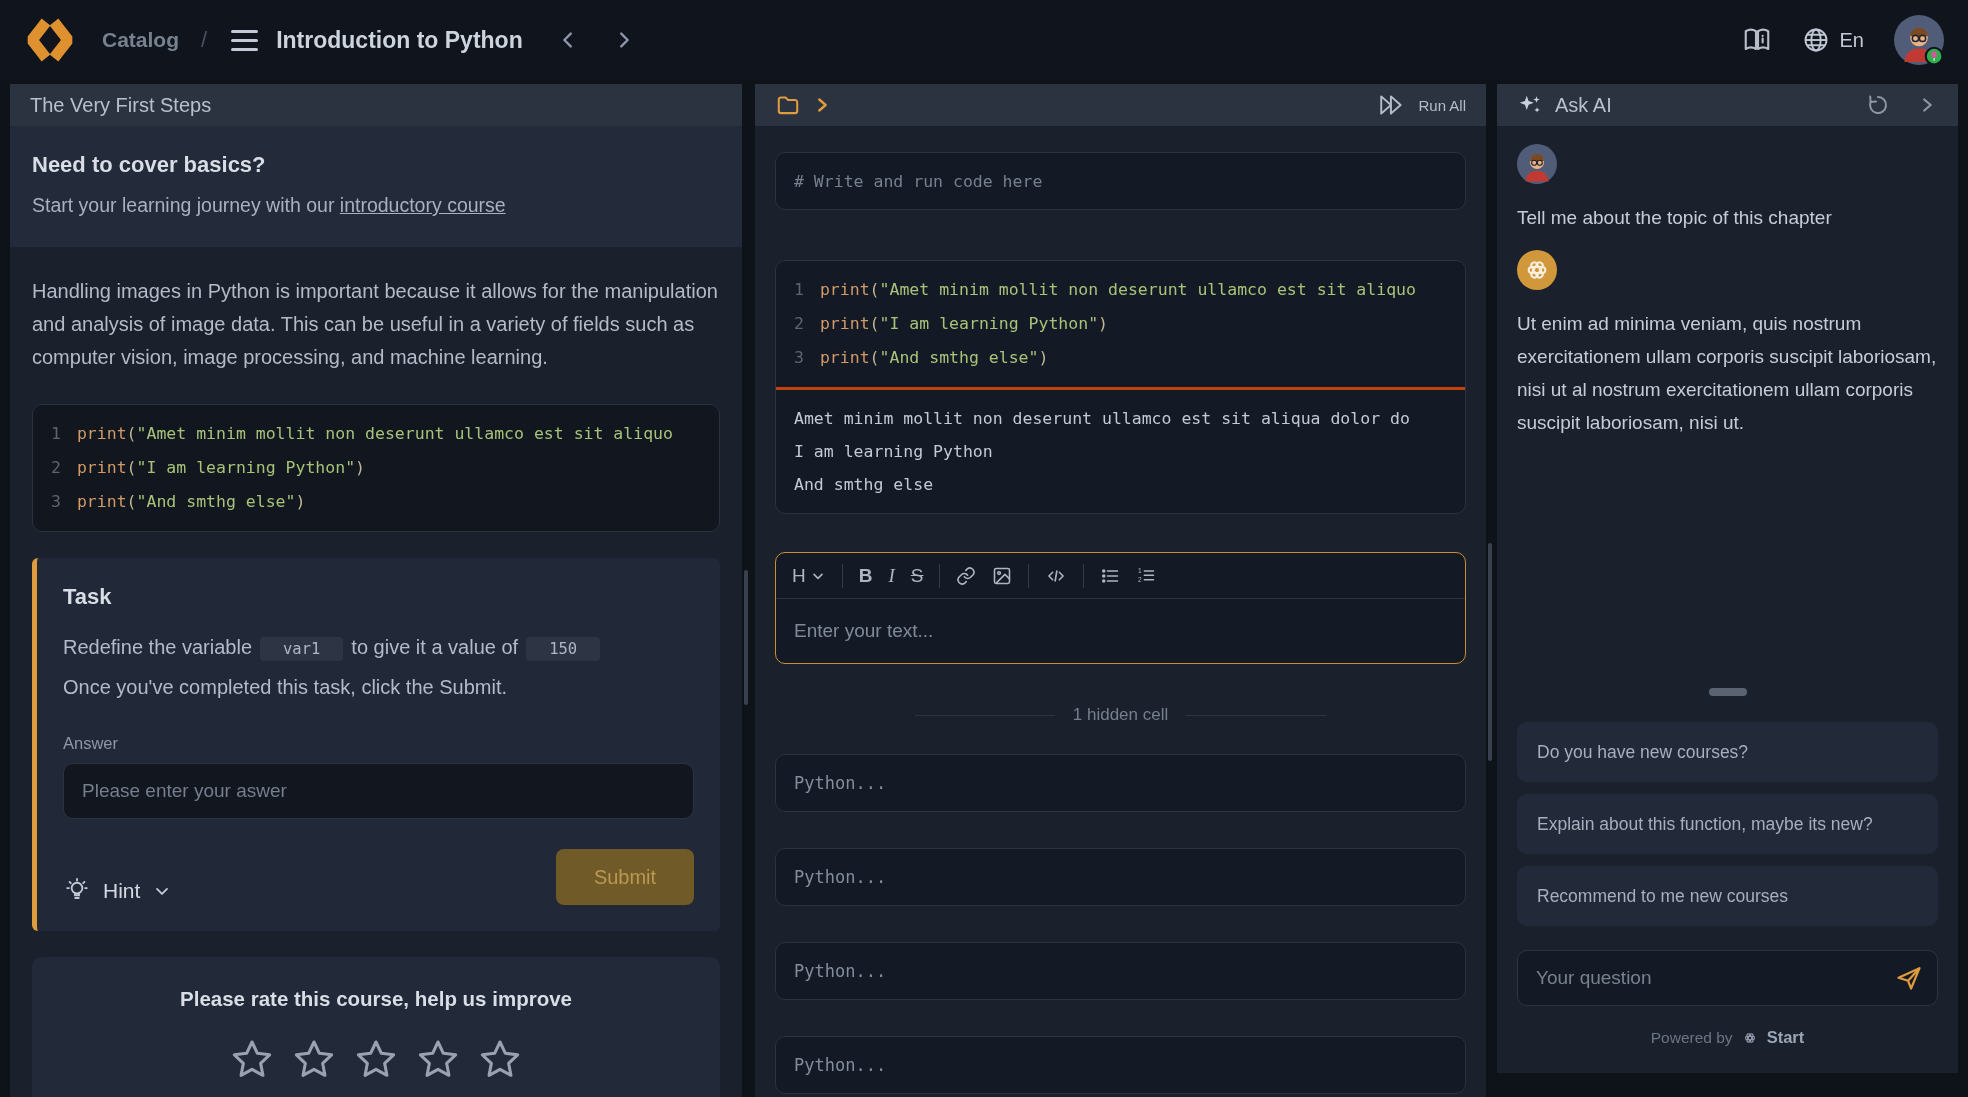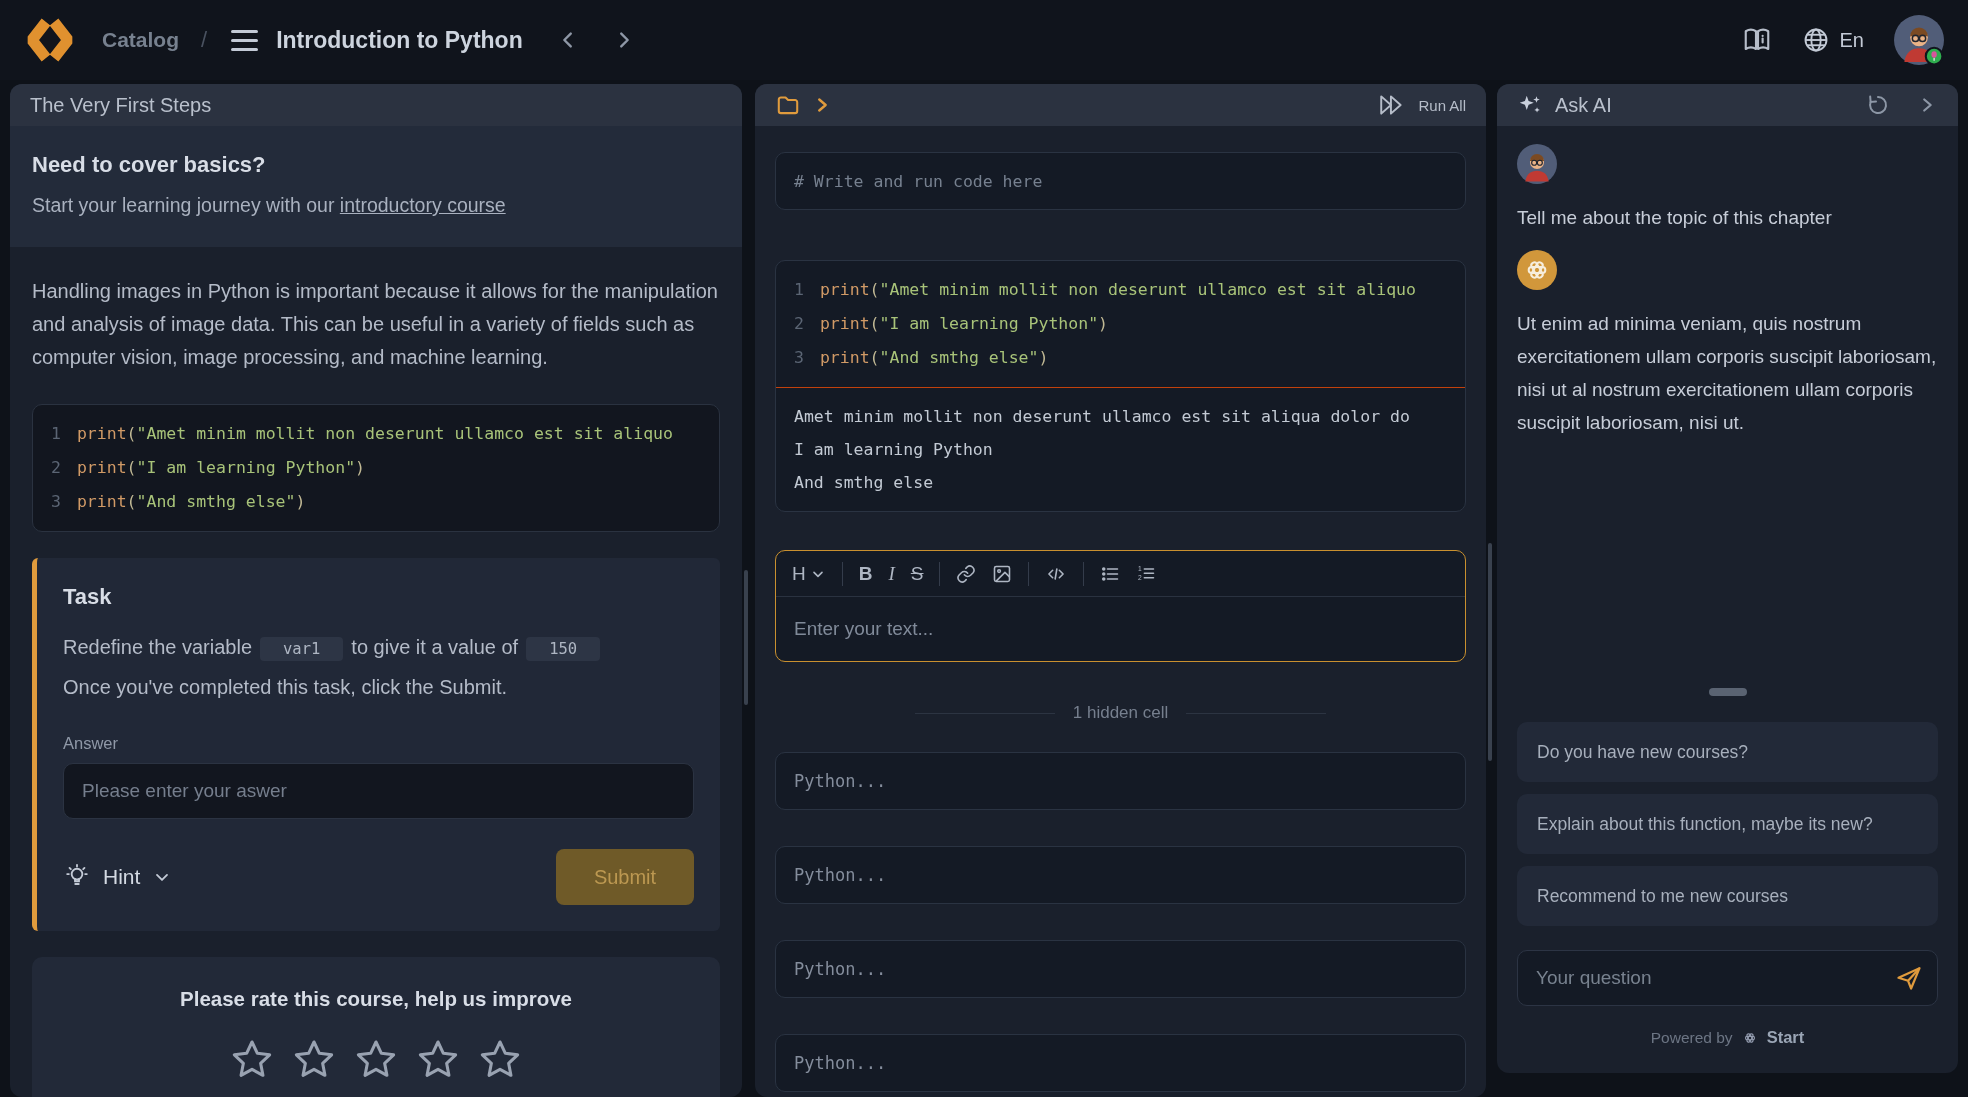--- a/index.html
+++ b/index.html
@@ -15,21 +15,21 @@
   .ham { margin-left:24px; display:flex; flex-direction:column; gap:6px; cursor:pointer; }
   .ham i { display:block; width:27px; height:3px; border-radius:2px; background:#c3cad6; }
   .doc-title { color:#cdd4de; font-size:23px; font-weight:bold; margin-left:18px; }
   .nav-chev { margin-left:34px; display:flex; align-items:center; cursor:pointer; }
   .topbar-right { margin-left:auto; display:flex; align-items:center; gap:30px; }
   .lang { display:flex; align-items:center; gap:10px; color:#c3cad6; font-size:20px; cursor:pointer; }
   .tb-icon { display:flex; align-items:center; cursor:pointer; }
   .avatar-badge { position:relative; width:50px; height:50px; cursor:pointer; }
 
   
-  .panel { position:absolute; top:84px; background:#1a202c; border-radius:12px; overflow:hidden; }
+  .panel { position:absolute; top:84px; background:#1a202c; border-radius:1px; overflow:hidden; }
   #left-panel  { left:10px;  width:732px; height:1013px; }
   #mid-panel   { left:755px; width:731px; height:1013px; }
   #right-panel { left:1497px; width:461px; height:989px; }
   .panel-header { height:42px; background:#2b3240; display:flex; align-items:center; padding:0 20px; color:#b9c0cc; font-size:20px; }
 
   
   .basics-card { background:#232b3a; padding:26px 22px 30px; }
   .basics-card h3 { color:#d8dde6; font-size:22px; margin-bottom:16px; }
   .basics-card p { color:#a9b1bf; font-size:19.5px; }
   .basics-card a { color:#a9b1bf; text-decoration:underline; cursor:pointer; }
@@ -42,40 +42,40 @@
   .tk-p { color:#c0b894; }
   .tk-s { color:#a8c379; }
 
   .task-card { margin:26px 22px 0; background:#212837; border-left:5px solid #e09b3d; border-radius:6px; padding:26px; }
   .task-card h3 { color:#d8dde6; font-size:22px; margin-bottom:18px; }
   .task-line { color:#b4bbc8; font-size:20px; line-height:38px; }
   .chip-code { font-family:"DejaVu Sans Mono", monospace; font-size:15.5px; background:#2d3545; color:#aeb6c3; border-radius:4px; padding:3px 23px; margin:0 8px; }
   .answer-label { color:#8f98a7; font-size:16.5px; margin-top:28px; }
   .answer-input { margin-top:10px; width:100%; height:56px; background:#12161f; border:1px solid #2b3342; border-radius:10px; color:#cfd5df; font-size:19px; padding:0 18px; outline:none; font-family:"Liberation Sans", sans-serif; }
   .answer-input::placeholder { color:#757e8d; }
-  .task-actions { margin-top:30px; display:flex; align-items:center; justify-content:space-between; }
+  .task-actions { margin-top:30px; display:flex; align-items:flex-end; justify-content:space-between; }
   .hint-btn { display:flex; align-items:center; gap:12px; color:#d4dae3; font-size:21px; cursor:pointer; }
   .submit-btn { width:138px; height:56px; border:none; border-radius:8px; background:#6f5a28; color:#bc9851; font-size:20px; cursor:pointer; font-family:"Liberation Sans", sans-serif; }
 
   .rating-card { margin:26px 22px 0; background:#222938; border-radius:10px; padding:30px 20px 40px; text-align:center; min-height:170px; }
   .rating-card h3 { color:#d8dde6; font-size:20.5px; }
   .stars { margin-top:26px; display:flex; justify-content:center; gap:16px; }
   .stars span { cursor:pointer; display:flex; }
 
   
   .mid-header { justify-content:space-between; }
   .mid-header-left { display:flex; align-items:center; gap:10px; }
   .runall { display:flex; align-items:center; gap:12px; color:#b6bdc9; font-size:15px; cursor:pointer; }
   .mid-content { position:absolute; top:42px; left:0; right:0; bottom:0; padding:0 20px; overflow:hidden; }
   .cell { border:1px solid #2a3342; background:#141a25; border-radius:10px; }
   .mono-ph { font-family:"DejaVu Sans Mono", monospace; color:#76808f; font-size:16.5px; }
   #cell-scratch { margin-top:26px; height:58px; display:flex; align-items:center; padding:0 18px; cursor:text; }
   #cell-code { margin-top:50px; }
   .cell-code-area { padding:12px 18px; overflow:hidden; }
-  .cell-out-area { border-top:1px solid #c2410c; padding:12px 18px; }
+  .cell-out-area { border-top:3px solid #c2410c; padding:12px 18px; }
   .out-line { font-family:"DejaVu Sans Mono", monospace; font-size:16.5px; line-height:33px; color:#c3cad4; white-space:pre; overflow:hidden; }
 
   .editor { margin-top:38px; border:1.5px solid #c9902f; border-radius:10px; background:#141a25; }
   .editor-toolbar { height:46px; display:flex; align-items:center; padding:0 16px; gap:16px; border-bottom:1px solid #2a3240; color:#aeb6c3; }
   .tb-btn { display:flex; align-items:center; gap:4px; cursor:pointer; font-size:19px; color:#aeb6c3; }
   .tb-b { font-weight:bold; }
   .tb-i { font-style:italic; font-family:"Liberation Serif", serif; }
   .tb-s { text-decoration:line-through; }
   .tb-sep { width:1px; height:24px; background:#343c4b; }
   .editor-body { height:64px; display:flex; align-items:center; padding:0 18px; color:#808a99; font-size:19px; cursor:text; }

